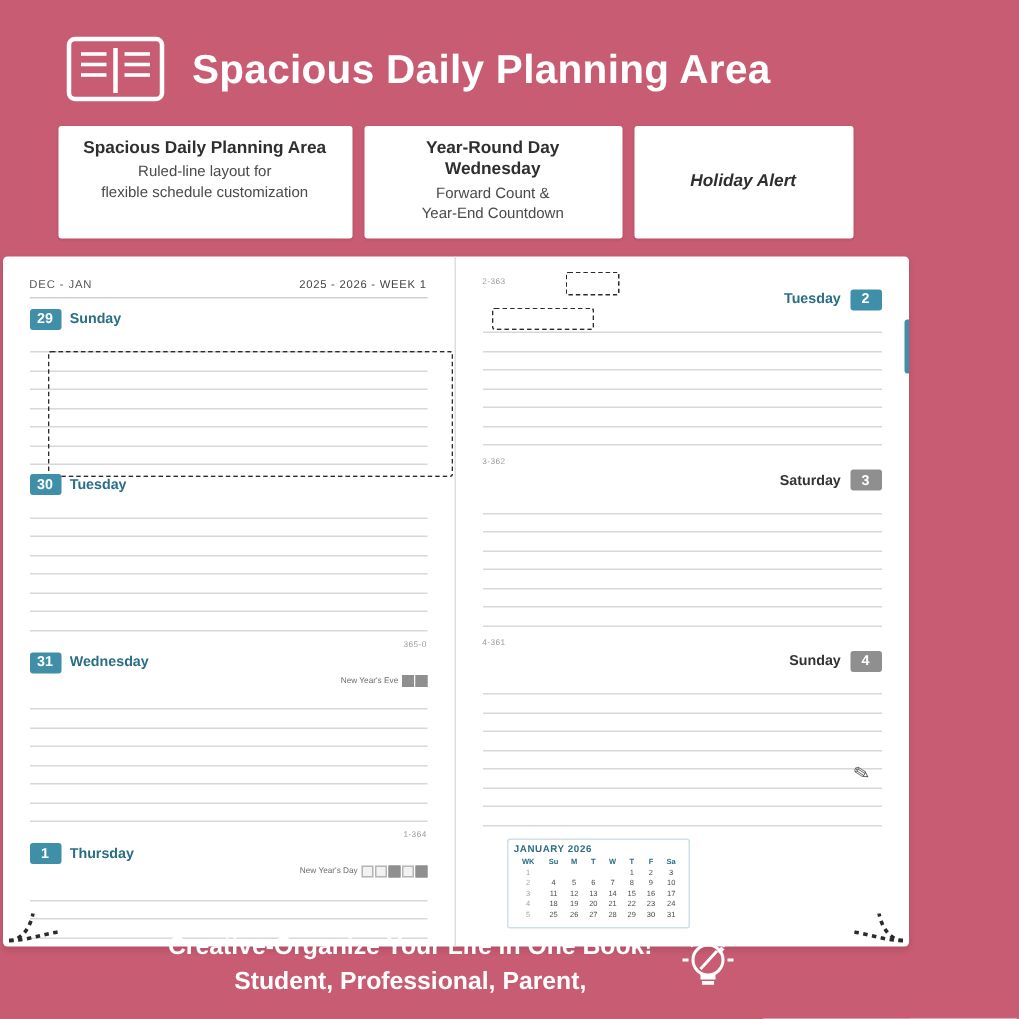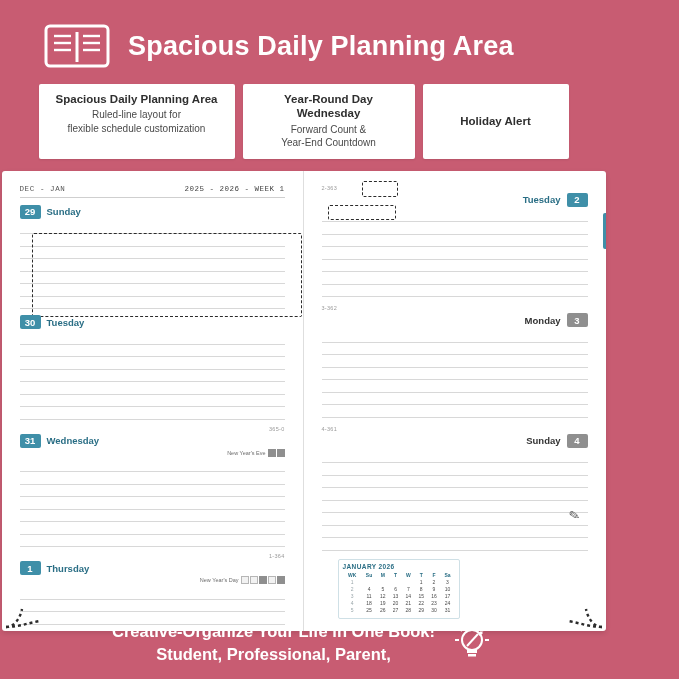--- a/index.html
+++ b/index.html
@@ -63,21 +63,21 @@
   }
   .callout .c-sub {
     font-size: 10px;
     color: #4a4a4a;
     line-height: 1.35;
     margin-top: 2px;
   }
   .callout.c1 { width: 176px; }
   .callout.c2 { width: 152px; }
   .callout.c3 { width: 126px; display: flex; align-items: center; justify-content: center; }
-  .callout.c3 .c-title { padding: 8px 0; }
+  .callout.c3 .c-title { padding: 8px 0; font-style: italic; }
 
   
   .spread {
     position: relative;
     margin: 12px auto 0 auto;
     width: 604px;
     height: 460px;
     background: #ffffff;
     border-radius: 3px;
     box-shadow: 0 2px 5px rgba(0,0,0,0.12);
@@ -96,21 +96,20 @@
   .half-head {
     display: flex;
     justify-content: space-between;
     align-items: flex-end;
     font-size: 7.5px;
     color: #555;
     letter-spacing: 0.6px;
     border-bottom: 1px solid #cfcfcf;
     padding-bottom: 4px;
     margin-bottom: 7px;
-    font-family: Liberation Mono, monospace;
   }
   .half-head .mid {
     font-size: 7.5px;
     color: #444;
     letter-spacing: 0.5px;
   }
 
   .day-row {
     display: flex;
     align-items: center;
@@ -424,21 +423,21 @@
             <div class="ln"></div>
           <div class="ln"></div>
             <div class="ln"></div>
             <div class="ln"></div>
         </div>
       </div>
 
       <div style="margin-top:8px;">
         <div class="tinycode left-code">3-362</div>
         <div class="day-row right-align">
-          <span class="dayname dark">Monday</span>
+          <span class="dayname dark">Saturday</span>
           <span class="daynum gray">3</span>
         </div>
         <div class="lines">
           <div class="ln"></div>
             <div class="ln"></div>
             <div class="ln"></div>
             <div class="ln"></div>
           <div class="ln"></div>
             <div class="ln"></div>
             <div class="ln"></div>

